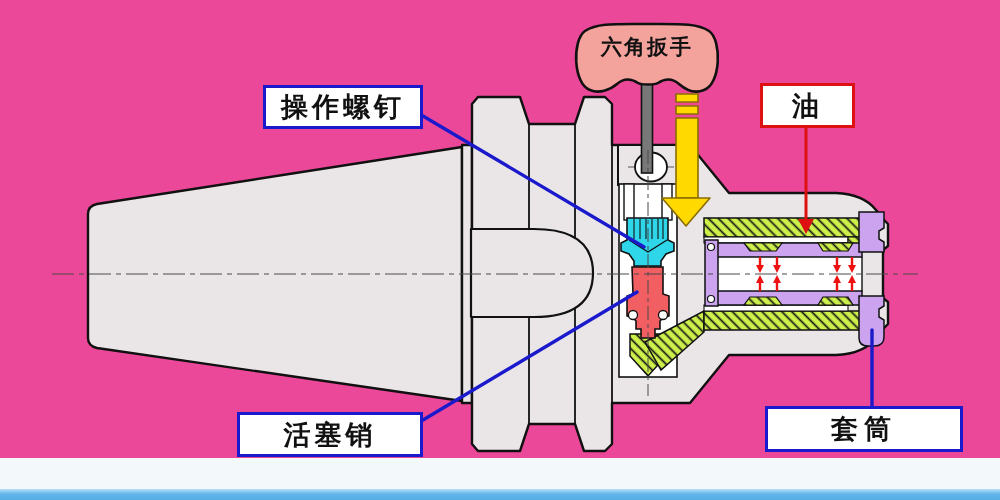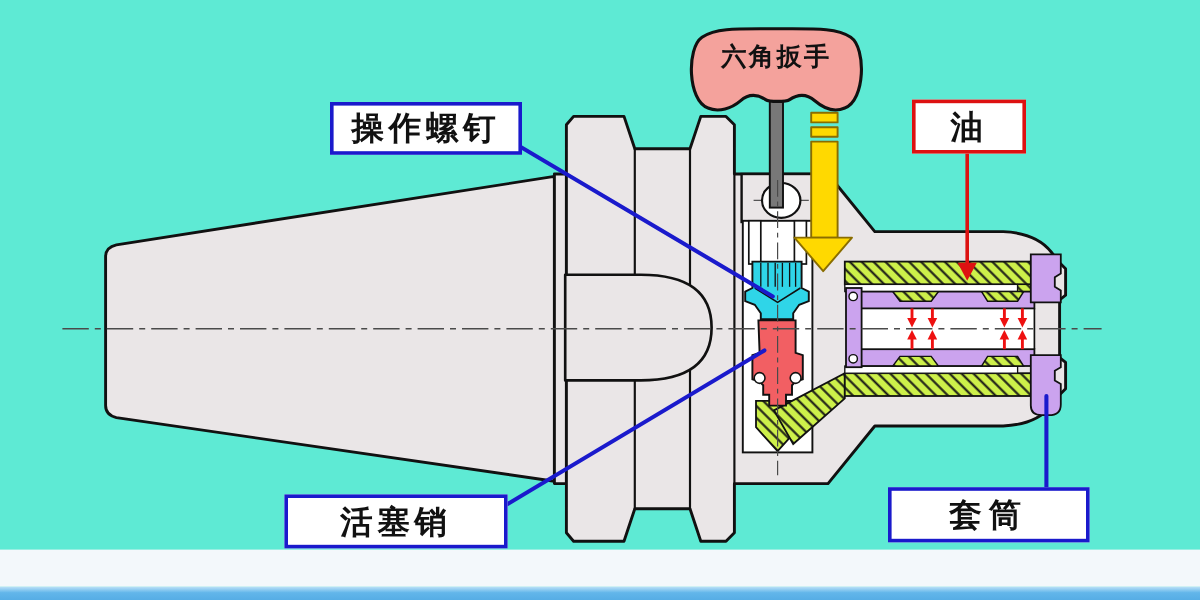--- a/index.html
+++ b/index.html
@@ -1,18 +1,18 @@
 <!DOCTYPE html>
 <html><head>
 <meta charset="utf-8">
 <style>
   html,body{margin:0;padding:0;background:#fff;}
   #stage{
     position:relative;width:1000px;height:500px;overflow:hidden;
-    background:#5eead4;
+    background:#ec4899;
     font-family:"Liberation Serif","DejaVu Serif",serif;
   }
   #stage svg{position:absolute;left:0;top:0;}
   .label-box{
     position:absolute;display:flex;align-items:center;justify-content:center;
     background:#ffffff;color:#111;
     font-size:27px;font-weight:600;letter-spacing:4px;
     box-sizing:border-box;z-index:3;
   }
   .blue-box{border:3.5px solid #1a1acc;}
@@ -174,32 +174,32 @@
       <line x1="806" y1="128" x2="806" y2="220" stroke="#dd1111" stroke-width="3"></line>
       <polygon points="798,219 814,219 806,234" fill="#dd1111"></polygon>
       <line x1="423" y1="116" x2="644" y2="247" stroke="#1a1acc" stroke-width="3.4"></line>
       <line x1="423" y1="420" x2="637" y2="292" stroke="#1a1acc" stroke-width="3.4"></line>
       <line x1="872" y1="330" x2="872" y2="407" stroke="#1a1acc" stroke-width="3.4"></line>
     </g>
   </svg>
 
   <div class="handle-label">六角扳手</div>
 
-  <div class="label-box blue-box" style="left:275px;top:85px;width:160px;height:44px;">
+  <div class="label-box blue-box" style="left:263px;top:85px;width:160px;height:44px;">
     <span>操作螺钉</span>
   </div>
 
   <div class="label-box red-box" style="left:760px;top:83px;width:95px;height:45px;">
     <span>油</span>
   </div>
 
   <div class="label-box blue-box" style="left:237px;top:412px;width:186px;height:45px;">
     <span>活塞销</span>
   </div>
 
-  <div class="label-box blue-box" style="left:740px;top:406px;width:168px;height:46px;letter-spacing:6px;font-family:Liberation Mono, monospace;">
+  <div class="label-box blue-box" style="left:765px;top:406px;width:198px;height:46px;letter-spacing:6px;font-family:Liberation Mono, monospace;">
     <span>套筒</span>
   </div>
 
 
   <div class="footer-strip"></div>
   <div class="bottom-bar"></div>
 </div>
 
 </body></html>

